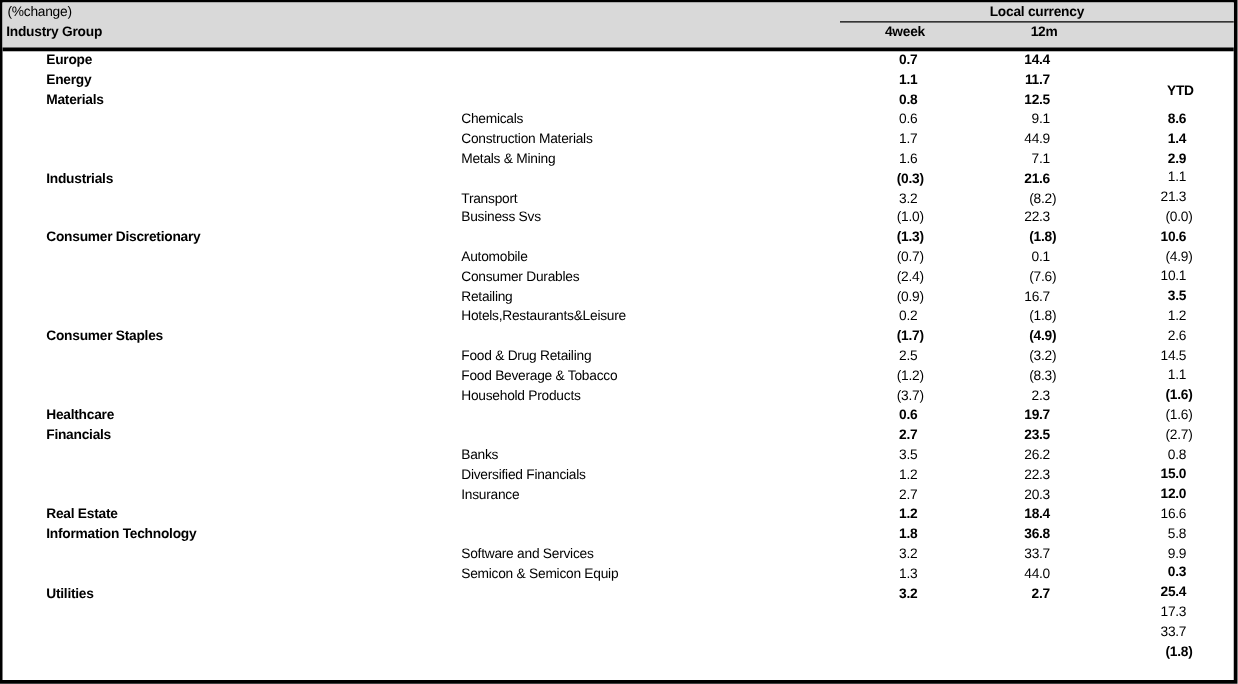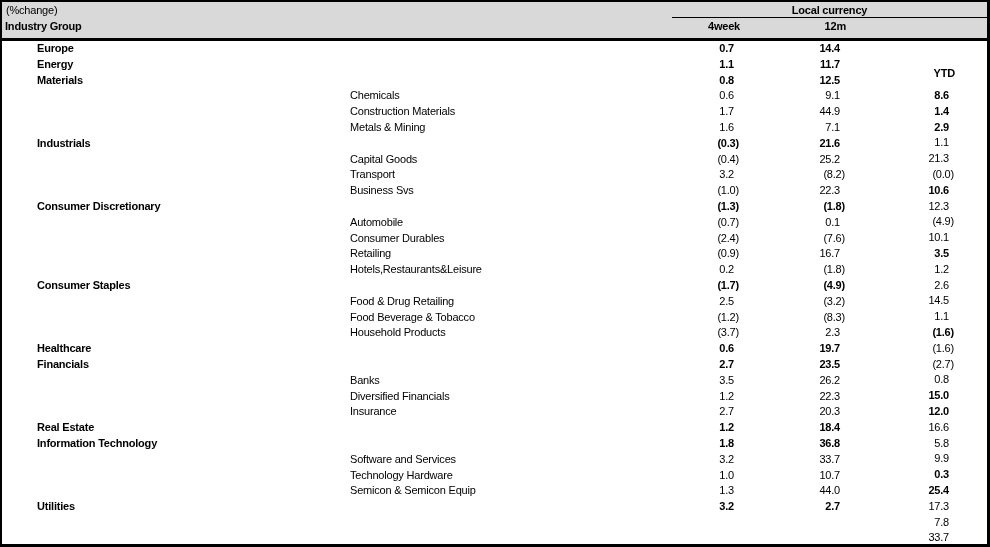--- a/index.html
+++ b/index.html
@@ -38,21 +38,21 @@
     text-align:center;font-weight:bold;
     border-bottom:1.5px solid var(--border);
   }
   .row-header{position:absolute;left:3px;top:0;font-weight:bold;}
   .col-h{position:absolute;top:0;width:90px;text-align:right;font-weight:bold;}
   
   .tbody{position:relative;width:100%;height:506px;}
   .row{position:relative;height:15.81px;line-height:15.81px;}
   .row .label{position:absolute;top:0;white-space:nowrap;margin-left:32px;}
   .row.group .label{left:3px;font-weight:bold;}
-  .row.sub .label{left:316px;font-weight:normal;}
+  .row.sub .label{left:335px;font-weight:normal;}
   .row .v{position:absolute;top:0;width:90px;text-align:right;white-space:nowrap;}
   .row.group .v{font-weight:bold;}
   .v1,.h1{left:648px;}
   .v2,.h2{left:754px;}
   .v3,.h3{left:863px;margin-top:47px;}
   .v{padding-right:1px;}
   .v.np{padding-right:6px;}
 </style>
 </head>
 <body>
@@ -115,26 +115,20 @@
     <span class="v v3">(0.0)</span>
   </div>
 
   <div class="row group">
     <span class="label">Industrials</span>
     <span class="v v1">(0.3)</span>
     <span class="v v2 np">21.6</span>
     <span class="v v3 np">10.6</span>
   </div>
 
-  <div class="row sub">
-    <span class="label">Capital Goods</span>
-    <span class="v v1">(0.4)</span>
-    <span class="v v2 np">25.2</span>
-    <span class="v v3 np">12.3</span>
-  </div>
 
   <div class="row sub">
     <span class="label">Transport</span>
     <span class="v v1 np">3.2</span>
     <span class="v v2">(8.2)</span>
     <span class="v v3">(4.9)</span>
   </div>
 
   <div class="row sub">
     <span class="label">Business Svs</span>
@@ -256,26 +250,20 @@
     <span class="v v3 np">25.4</span>
   </div>
 
   <div class="row sub">
     <span class="label">Software and Services</span>
     <span class="v v1 np">3.2</span>
     <span class="v v2 np">33.7</span>
     <span class="v v3 np">17.3</span>
   </div>
 
-  <div class="row sub">
-    <span class="label">Technology Hardware</span>
-    <span class="v v1 np">1.0</span>
-    <span class="v v2 np">10.7</span>
-    <span class="v v3 np">7.8</span>
-  </div>
 
   <div class="row sub">
     <span class="label">Semicon &amp; Semicon Equip</span>
     <span class="v v1 np">1.3</span>
     <span class="v v2 np">44.0</span>
     <span class="v v3 np">33.7</span>
   </div>
 
 
   <div class="row group">

